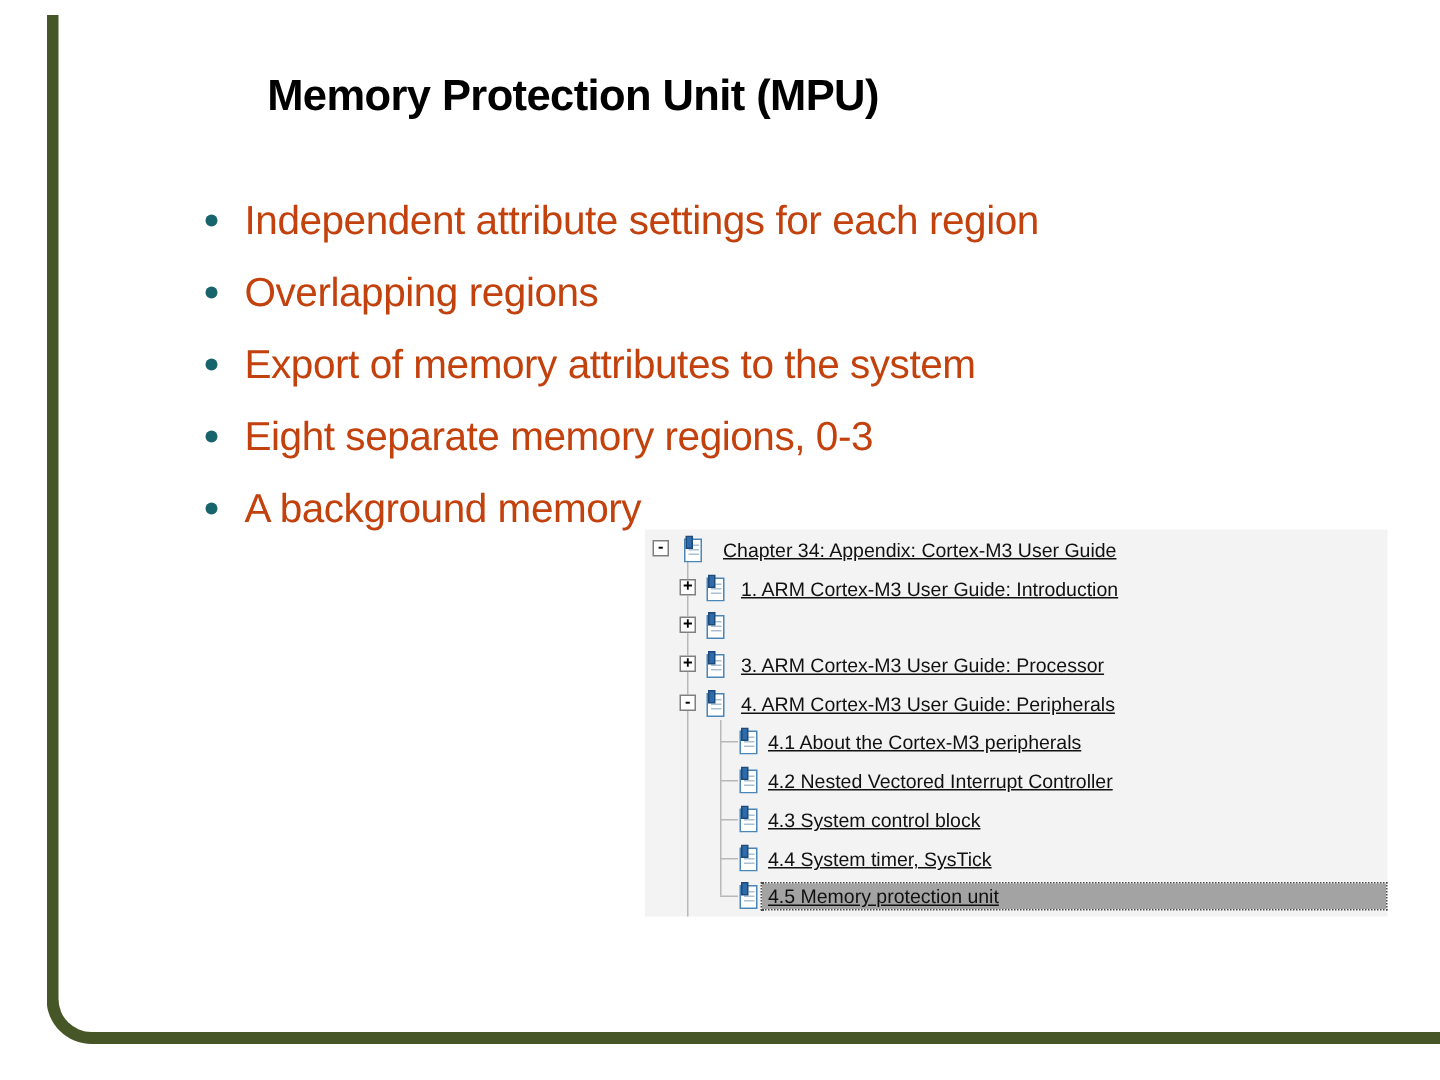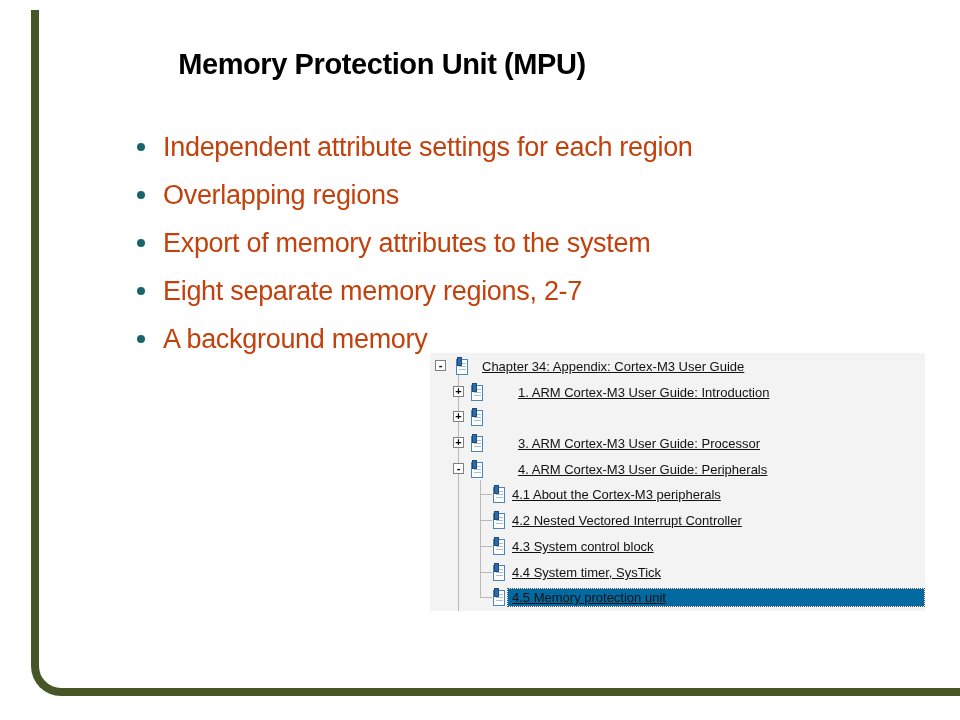--- a/index.html
+++ b/index.html
@@ -43,40 +43,40 @@
   .lv0 .tbox { left:5px; }
   .lv1 .tbox { left:23px; }
 
   .ticon { position:absolute; top:2px; }
   .lv0 .ticon { left:25px; }
   .lv1 .ticon { left:40px; }
   .lv2 .ticon { left:62px; }
 
   .tlabel { position:absolute; top:3px; line-height:17px; white-space:nowrap;text-decoration:underline; }
   .lv0 .tlabel { left:52px; }
-  .lv1 .tlabel { left:64px;margin-left:24px; }
+  .lv1 .tlabel { left:64px; }
   .lv2 .tlabel { left:82px; }
 
   .trow.sel .tlabel { left:78px; right:1px; padding-left:4px;
-                      background:#0369a1; outline:1px dotted #4a4a4a; }
+                      background:#a3a3a3; outline:1px dotted #4a4a4a; }
 </style>
 </head>
 <body>
 
 <div class="slide">
 
   <div class="frame"></div>
 
   <div class="title">Memory Protection Unit (MPU)</div>
 
   <ul class="bullets">
     <li>Independent attribute settings for each region</li>
     <li>Overlapping regions</li>
     <li>Export of memory attributes to the system</li>
-    <li>Eight separate memory regions, 2-7</li>
+    <li>Eight separate memory regions, 0-3</li>
     <li>A background memory</li>
   </ul>
 
   <div class="tree-panel">
     <div class="vline lineA"></div>
     <div class="vline lineB"></div>
 
     <div class="trow r0 lv0">
       <span class="tbox">-</span>
       <span class="ticon">

